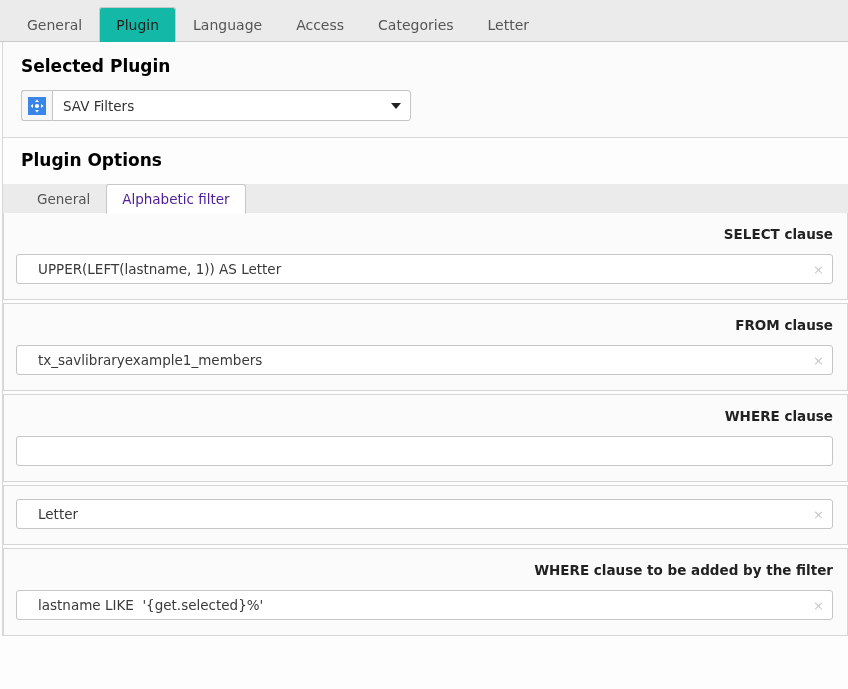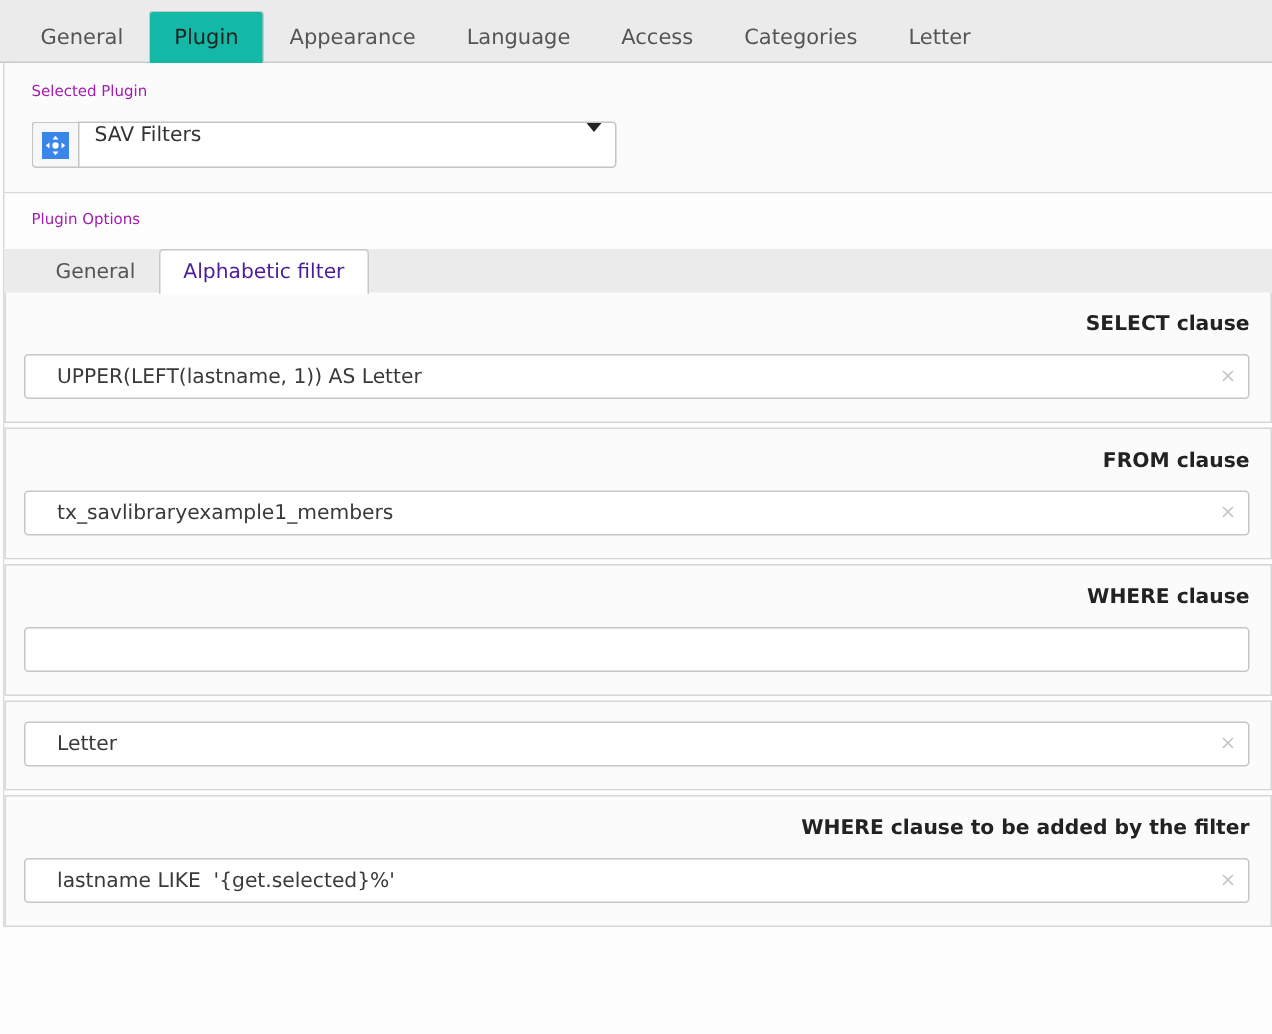--- a/index.html
+++ b/index.html
@@ -55,23 +55,23 @@
   .panel {
     background: #fbfbfb;
     border-left: 1px solid #d8d8d8;
     border-bottom: 1px solid #d8d8d8;
     padding: 14px 0 16px 0;
     margin-left: 2px;
   }
   .panel-inner { padding: 0 18px; }
 
   .section-title {
-    font-weight: normal;
-    font-size: 10px;
-    color: #a21caf;
+    font-weight: bold;
+    font-size: 17px;
+    color: #000000;
     margin: 0 0 14px 0;
   }
 
   
   .plugin-row {
     display: flex;
     align-items: stretch;
     width: 390px;
     height: 31px;
   }
@@ -91,20 +91,21 @@
     width: 18px; height: 18px;
     background: #3a86e8;
     display: block;
   }
   .plugin-select {
     flex: 1;
     border: 1px solid #c4c4c4;
     border-radius: 0 3px 3px 0;
     background: #ffffff;
     display: flex;
+    align-items: center;
     justify-content: space-between;
     padding: 0 9px 0 10px;
     font-size: 13.5px;
     color: #333333;
     cursor: pointer;
   }
   .chev {
     width: 0; height: 0;
     border-left: 5px solid transparent;
     border-right: 5px solid transparent;
@@ -198,21 +199,20 @@
   .left-rail {
     border-left: 1px solid #d8d8d8;
   }
 </style>
 </head>
 <body>
 
 <div class="tabbar" id="top-tabs">
     <div class="tab">General</div>
     <div class="tab active">Plugin</div>
-    <div class="tab">Appearance</div>
     <div class="tab">Language</div>
     <div class="tab">Access</div>
     <div class="tab">Categories</div>
     <div class="tab">Letter</div>
   </div>
 
 <div class="panel">
   <div class="panel-inner">
     <div class="section-title">Selected Plugin</div>
     <div class="plugin-row">

